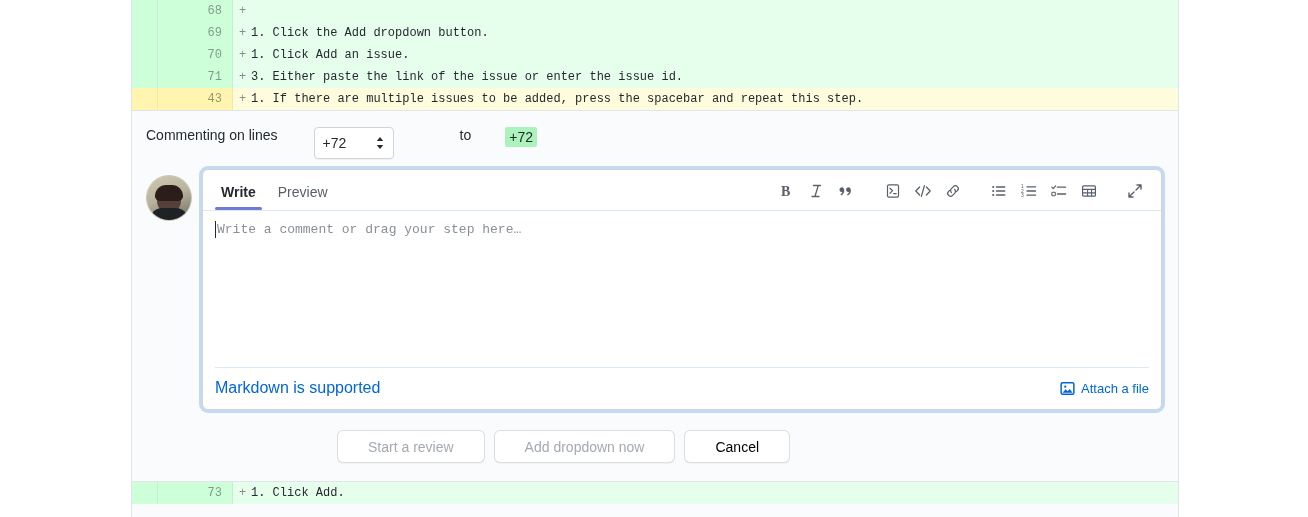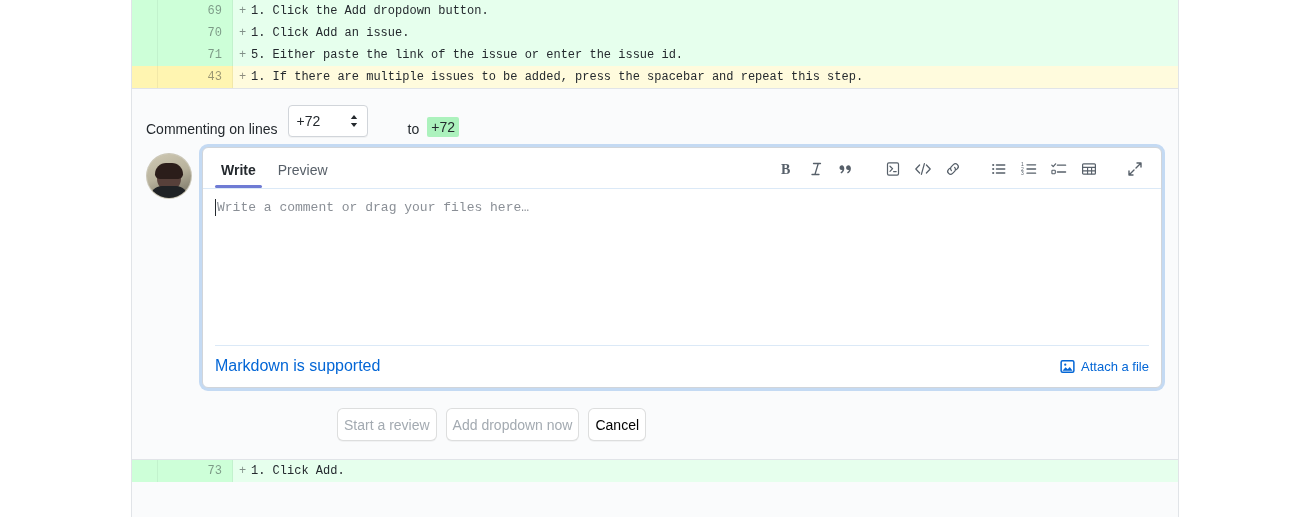--- a/index.html
+++ b/index.html
@@ -86,24 +86,25 @@
 
   
   .comment-block {
     background: #fafbfc;
     padding: 0;
     position: relative;
   }
 
   .commenting-on {
     display: flex;
-    align-items: flex-end;
+    align-items: flex-start;
     padding: 16px 0 10px 14px;
     font-size: 14px;
     color: #24292e;
+    gap: 26px;
   }
   .commenting-on .label {
     margin-right: 10px;
     font-size: 14px;
     color: #24292e;
   }
   .line-select {
     display: inline-flex;
     align-items: center;
     justify-content: space-between;
@@ -294,21 +295,21 @@
   .attach svg { margin-right: 6px; display:block; }
 
   
   .actions {
     display: flex;
     align-items: center;
     padding: 20px 0 18px 205px;
   }
   .btn {
     height: 33px;
-    padding: 0 6px;
+    padding: 0 30px;
     display: inline-flex;
     align-items: center;
     justify-content: center;
     font-size: 14px;
     border: 1px solid rgba(27,31,35,0.15);
     border-radius: 6px;
     background: #ffffff;
     margin-right: 9px;
     box-shadow: 0 1px 0 rgba(27,31,35,0.04);
     cursor: pointer;
@@ -324,34 +325,39 @@
 </style>
 </head>
 <body>
 
 <div class="page">
 
   <div class="diff-container">
 
     <table class="diff-table">
       <tbody>
+        <tr class="diff-row addition">
+          <td class="gutter-blank"></td>
+          <td class="gutter-num">68</td>
+          <td class="diff-code"><span class="marker">+</span><span></span></td>
+        </tr>
         <tr class="diff-row addition">
           <td class="gutter-blank"></td>
           <td class="gutter-num">69</td>
           <td class="diff-code"><span class="marker">+</span><span>1. Click the Add dropdown button.</span></td>
         </tr>
         <tr class="diff-row addition">
           <td class="gutter-blank"></td>
           <td class="gutter-num">70</td>
           <td class="diff-code"><span class="marker">+</span><span>1. Click Add an issue.</span></td>
         </tr>
         <tr class="diff-row addition">
           <td class="gutter-blank"></td>
           <td class="gutter-num">71</td>
-          <td class="diff-code"><span class="marker">+</span><span>5. Either paste the link of the issue or enter the issue id.</span></td>
+          <td class="diff-code"><span class="marker">+</span><span>3. Either paste the link of the issue or enter the issue id.</span></td>
         </tr>
         <tr class="diff-row selected">
           <td class="gutter-blank"></td>
           <td class="gutter-num">43</td>
           <td class="diff-code"><span class="marker">+</span><span>1. If there are multiple issues to be added, press the spacebar and repeat this step.</span></td>
         </tr>
       </tbody>
     </table>
 
     <div class="diff-sep"></div>
@@ -471,21 +477,21 @@
                   <path d="M2 14l5-5M2 14h4M2 14v-4" stroke="#57606a" stroke-width="1.4" fill="none" stroke-linecap="round" stroke-linejoin="round"></path>
                 </svg>
               </div>
 
             </div>
           </div>
 
           <div class="cb-body">
             <div class="placeholder-wrap">
               <span class="caret"></span>
-              <span class="placeholder">Write a comment or drag your files here…</span>
+              <span class="placeholder">Write a comment or drag your step here…</span>
             </div>
           </div>
 
           <div class="cb-divider"></div>
 
           <div class="cb-footer">
             <a class="md-link" href="#">Markdown is supported</a>
             <div class="attach">
               <span>
                 <svg width="15" height="15" viewBox="0 0 16 16" aria-hidden="true">

